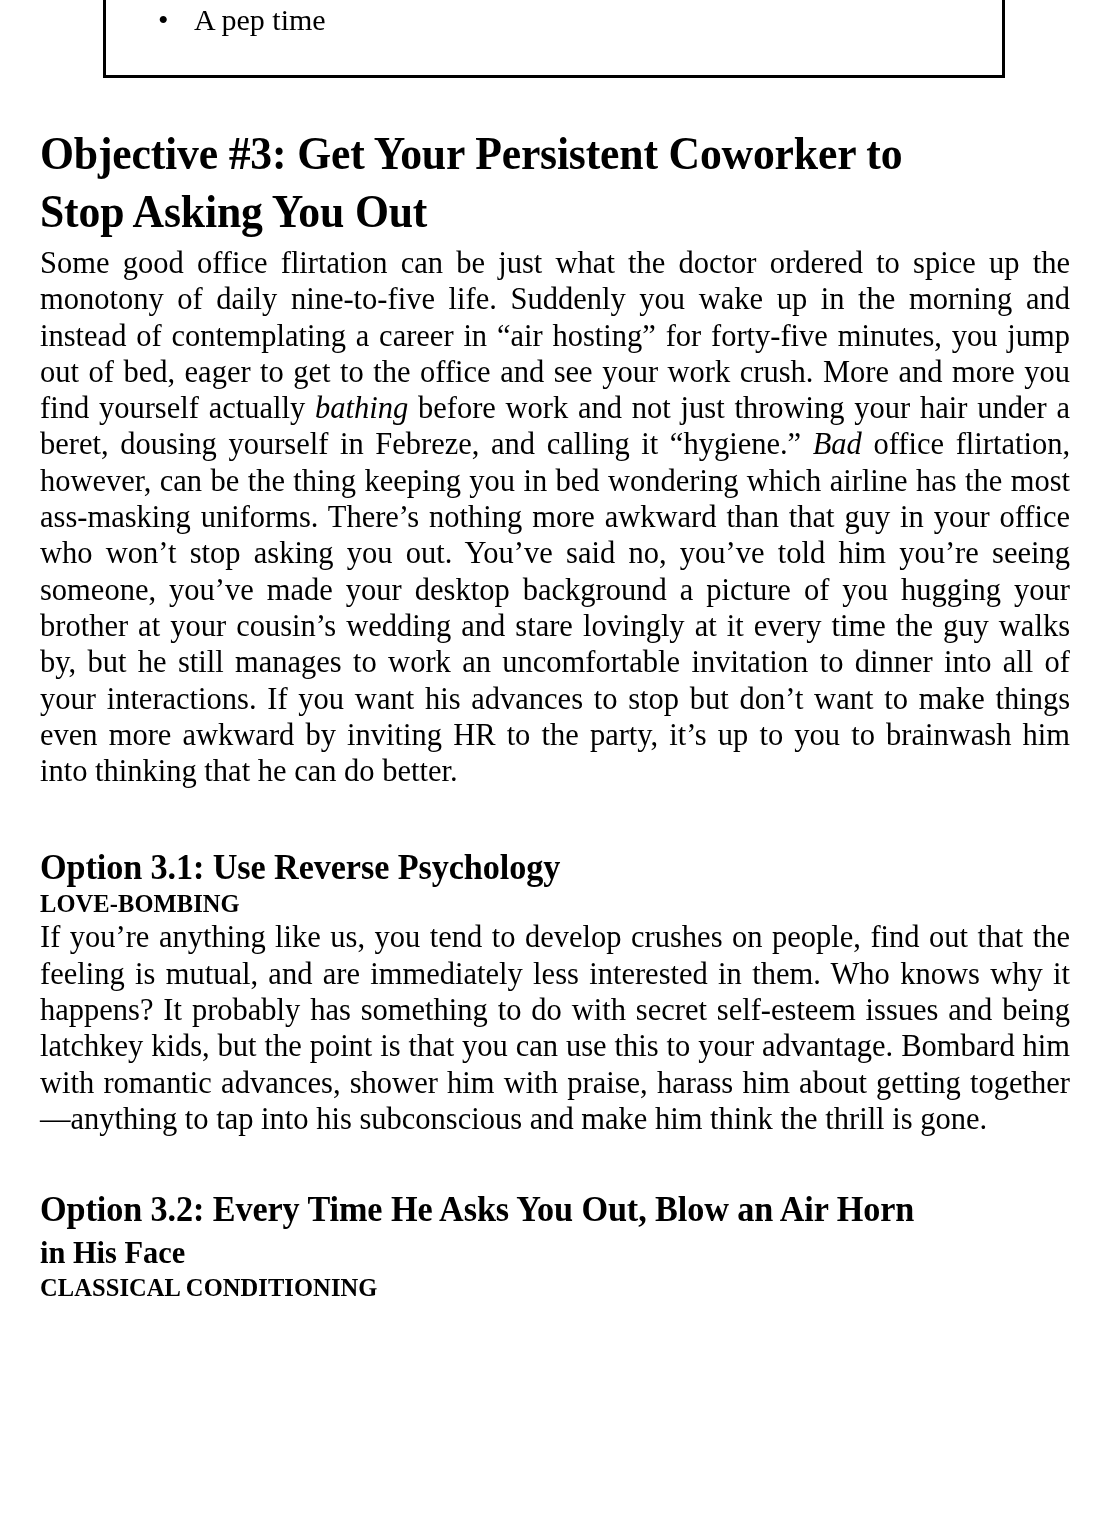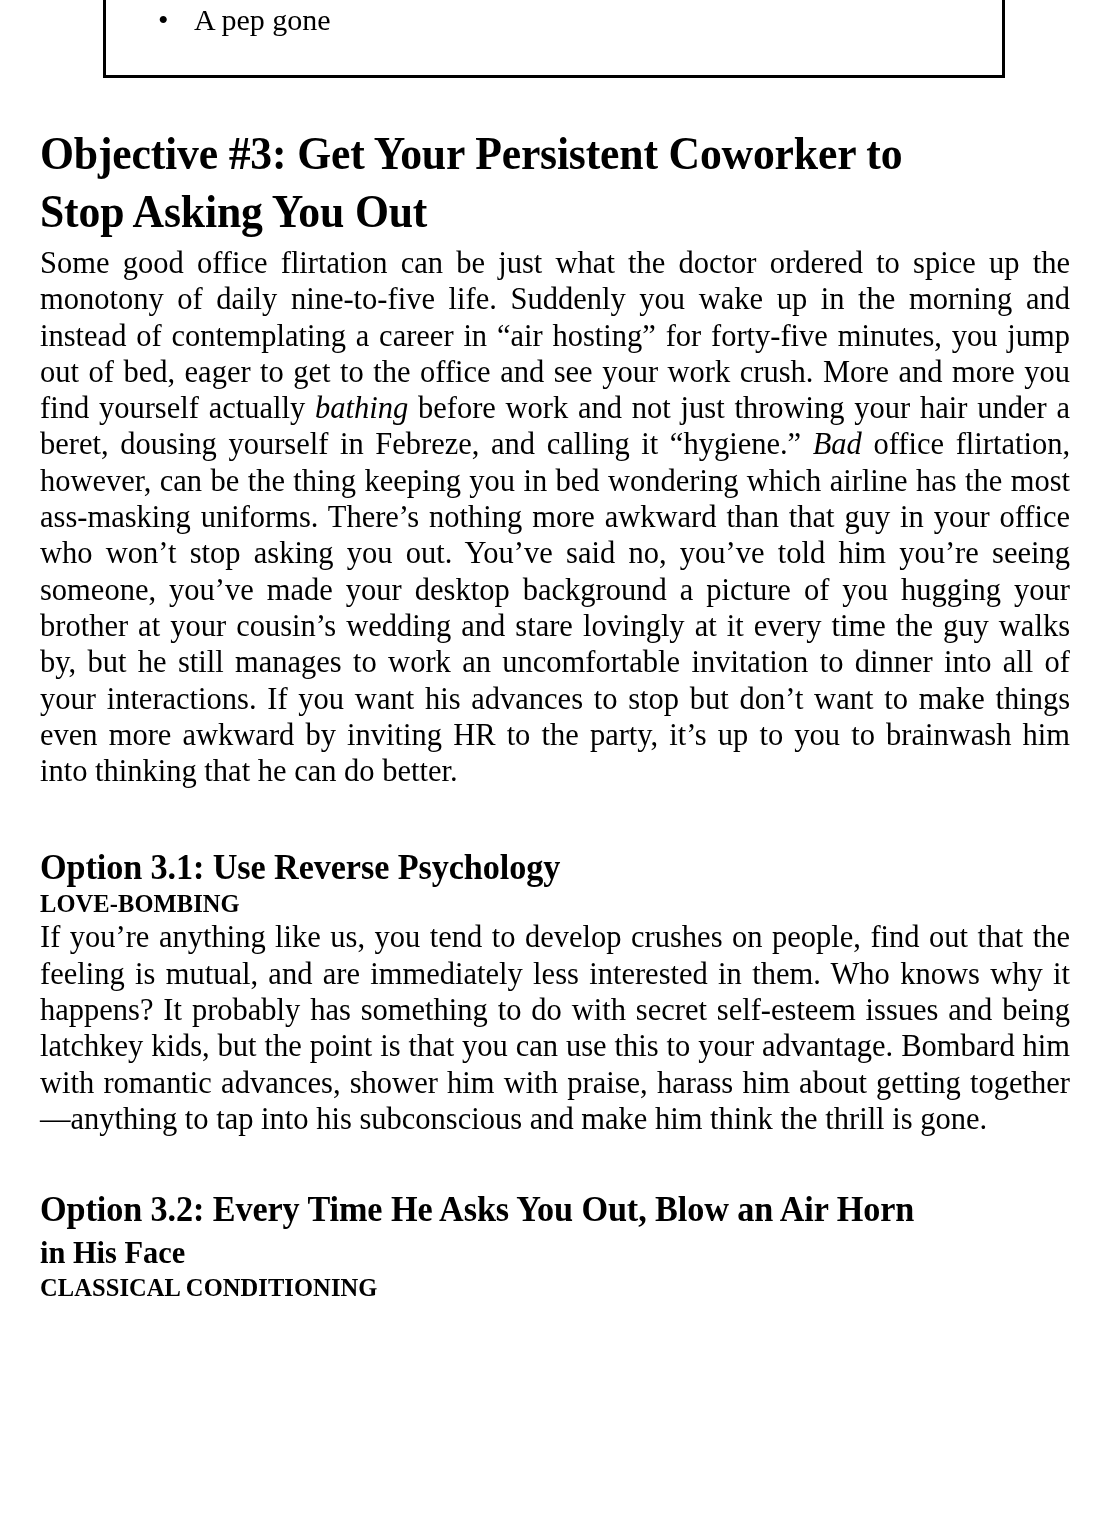--- a/index.html
+++ b/index.html
@@ -148,21 +148,21 @@
 </style>
 </head>
 <body>
 
 <div class="page">
 
   <div class="callout-box">
     <ul class="callout-list">
       <li class="callout-item">
         <span class="bullet">•</span>
-        <span>A pep gone</span>
+        <span>A pep time</span>
       </li>
     </ul>
   </div>
 
   <div class="content">
 
     <h1 class="objective-title">Objective #3: Get Your Persistent Coworker to Stop Asking You Out</h1>
 
     <div class="flow">
 

